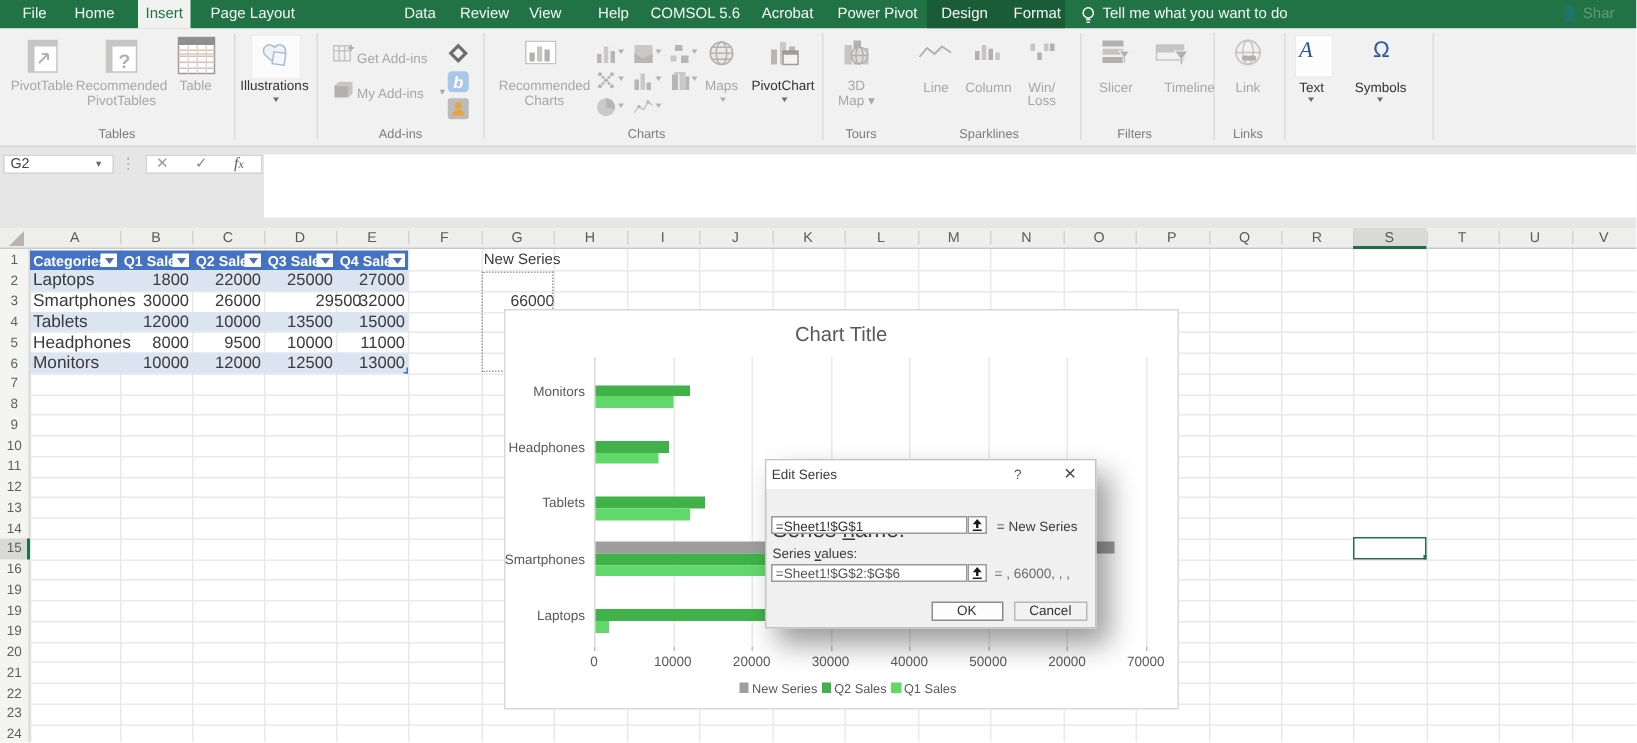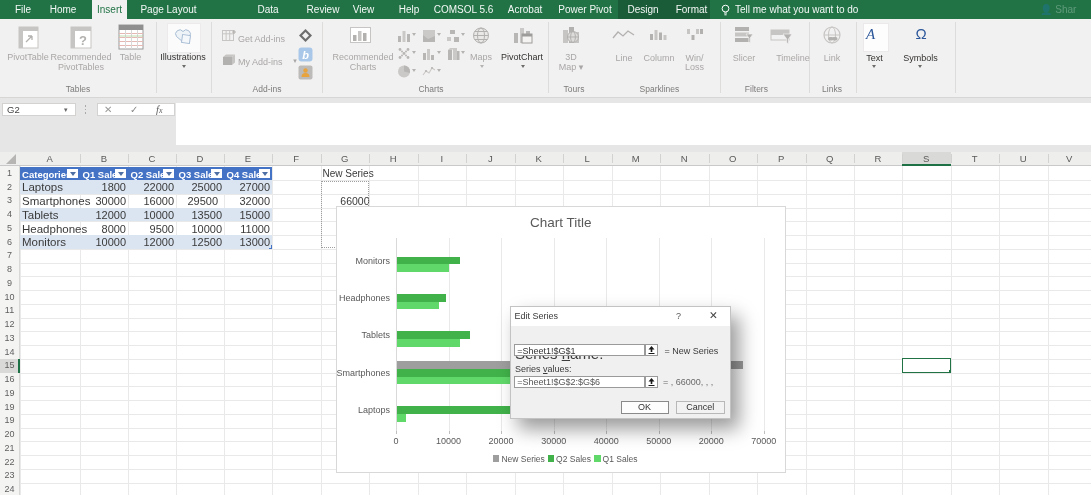--- a/index.html
+++ b/index.html
@@ -24,21 +24,21 @@
 .bar{position:absolute;height:7.7px;}
 .dtxt{position:absolute;white-space:nowrap;}
 </style></head><body>
 <div id="app">
 
 <div class="ab" style="left:0;top:0;width:1091px;height:19px;background:#217346;"></div>
 <div class="ab" style="left:618px;top:0;width:92px;height:19px;background:#1a5c38;"></div>
 <div class="tab" style="left:-37px;width:120px;">File</div>
 <div class="tab" style="left:3px;width:120px;">Home</div>
 <div class="tab" style="left:108.5px;width:120px;">Page Layout</div>
-<div class="tab" style="left:208px;width:120px;">Data</div>
+<div class="tab" style="left:220px;width:120px;">Data</div>
 <div class="tab" style="left:263px;width:120px;">Review</div>
 <div class="tab" style="left:303.5px;width:120px;">View</div>
 <div class="tab" style="left:349px;width:120px;">Help</div>
 <div class="tab" style="left:403.5px;width:120px;">COMSOL 5.6</div>
 <div class="tab" style="left:465px;width:120px;">Acrobat</div>
 <div class="tab" style="left:525px;width:120px;">Power Pivot</div>
 <div class="tab" style="left:583px;width:120px;">Design</div>
 <div class="tab" style="left:631.5px;width:120px;">Format</div>
 <div class="ab" style="left:91.5px;top:0;width:35.5px;height:19px;background:#f2f1f1;"></div>
 <div class="tab" style="left:49.5px;width:120px;color:#217346;">Insert</div>
@@ -420,22 +420,22 @@
 <div class="fbtn" style="left:211px;top:168.5px;"></div>
 <div class="th" style="left:226.5px;top:168.7px;width:35px;">Q4 Sales</div>
 <div class="fbtn" style="left:259px;top:168.5px;"></div>
 <div class="cat" style="left:22px;top:181.445px;">Laptops</div>
 <div class="num" style="left:78px;top:181.445px;width:48px;">1800</div>
 <div class="num" style="left:126px;top:181.445px;width:48px;">22000</div>
 <div class="num" style="left:174px;top:181.445px;width:48px;">25000</div>
 <div class="num" style="left:222px;top:181.445px;width:48px;">27000</div>
 <div class="cat" style="left:22px;top:195.19px;">Smartphones</div>
 <div class="num" style="left:78px;top:195.19px;width:48px;">30000</div>
-<div class="num" style="left:126px;top:195.19px;width:48px;">16000</div>
-<div class="num" style="left:174px;top:195.19px;width:44px;">29500</div>
+<div class="num" style="left:126px;top:195.19px;width:48px;">26000</div>
+<div class="num" style="left:174px;top:195.19px;width:67px;">29500</div>
 <div class="num" style="left:222px;top:195.19px;width:48px;">32000</div>
 <div class="cat" style="left:22px;top:208.935px;">Tablets</div>
 <div class="num" style="left:78px;top:208.935px;width:48px;">12000</div>
 <div class="num" style="left:126px;top:208.935px;width:48px;">10000</div>
 <div class="num" style="left:174px;top:208.935px;width:48px;">13500</div>
 <div class="num" style="left:222px;top:208.935px;width:48px;">15000</div>
 <div class="cat" style="left:22px;top:222.67999999999998px;">Headphones</div>
 <div class="num" style="left:78px;top:222.67999999999998px;width:48px;">8000</div>
 <div class="num" style="left:126px;top:222.67999999999998px;width:48px;">9500</div>
 <div class="num" style="left:174px;top:222.67999999999998px;width:48px;">10000</div>

